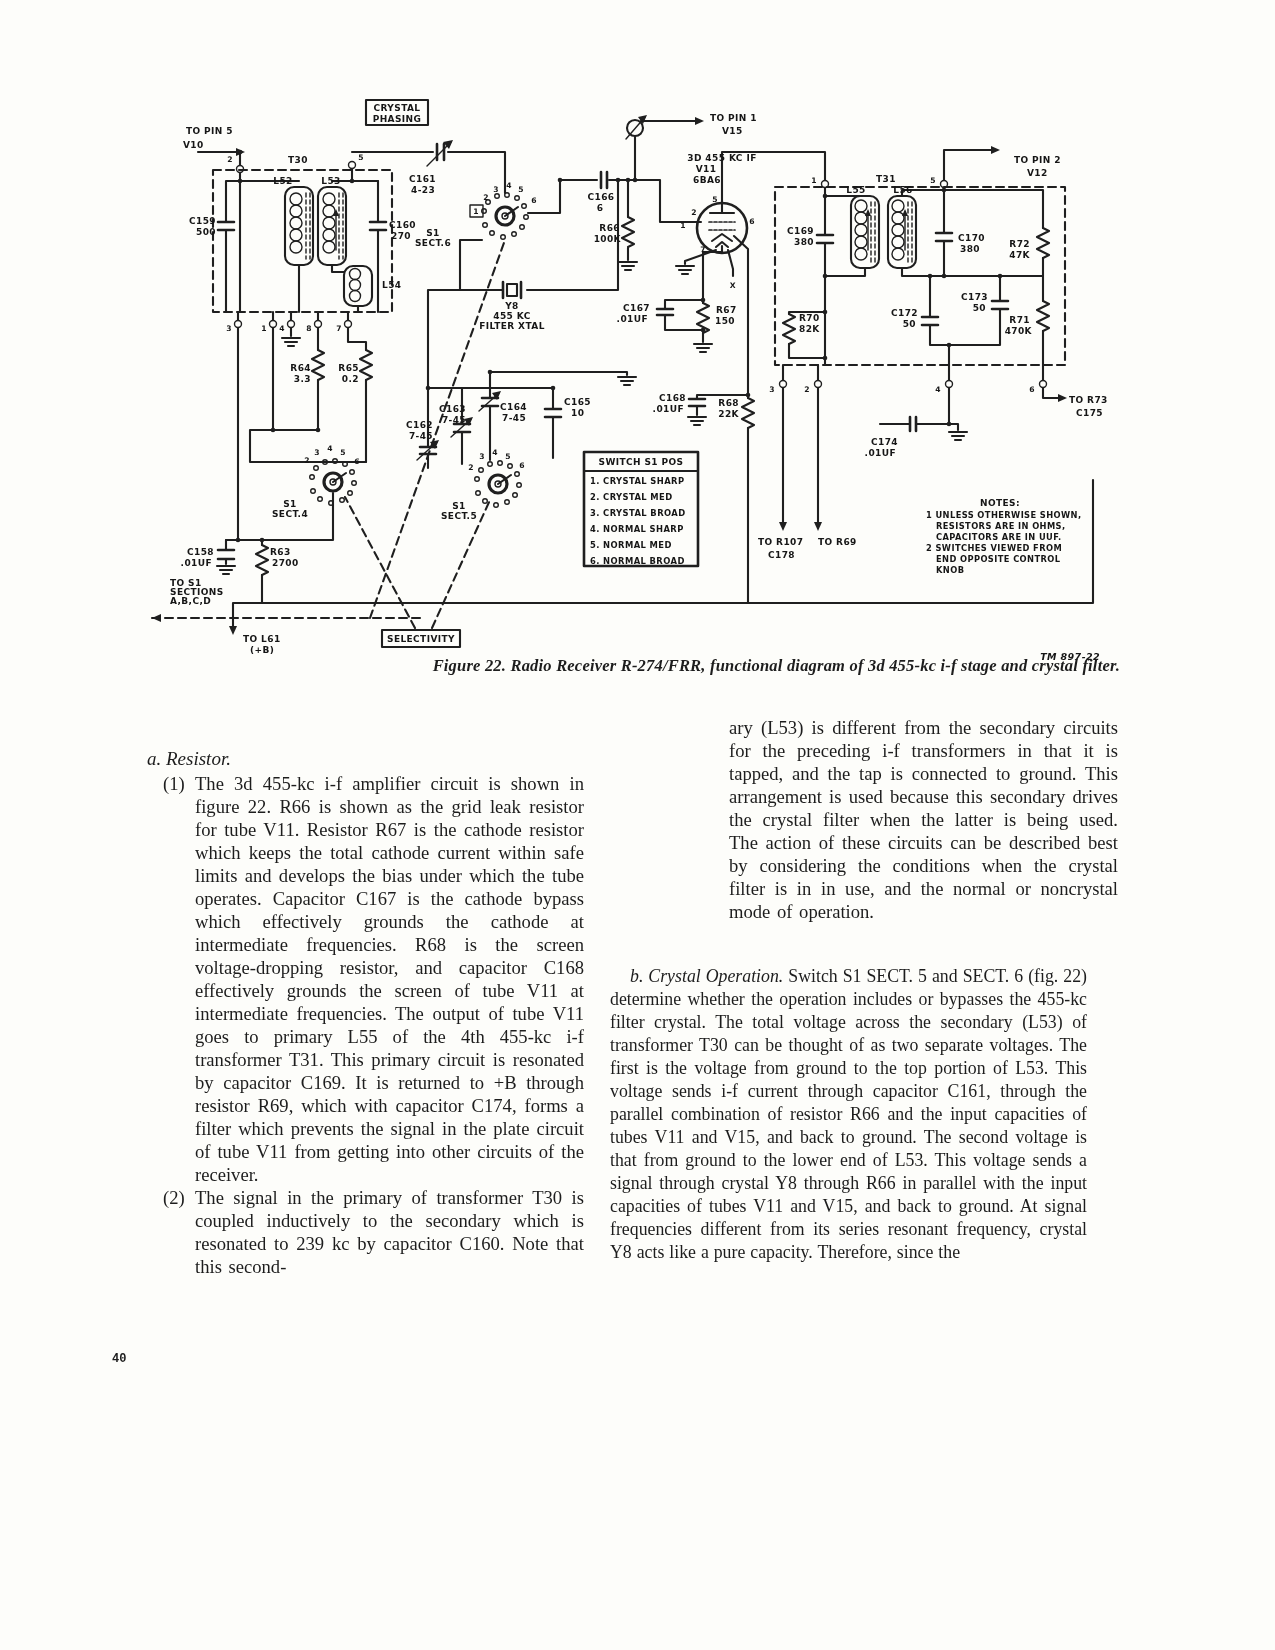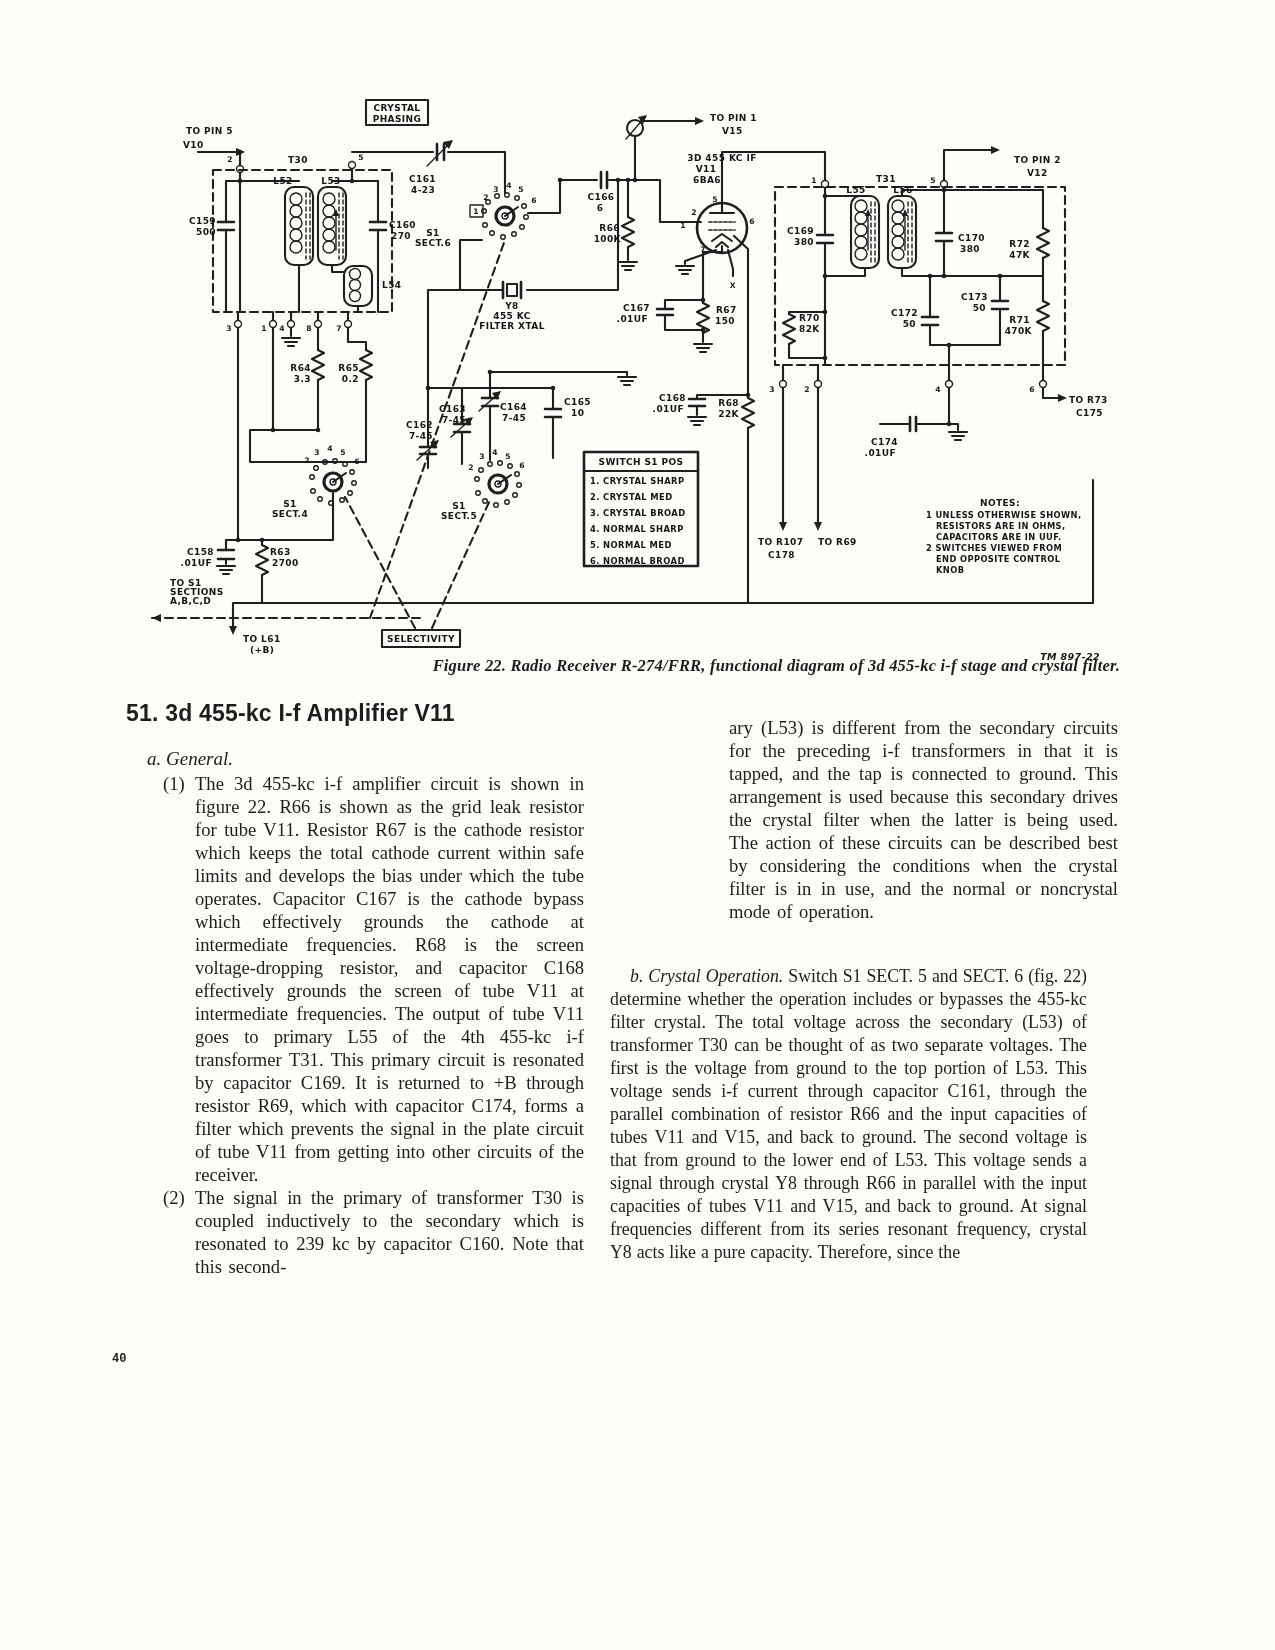--- a/index.html
+++ b/index.html
@@ -440,22 +440,21 @@
     <text class="sl sp am" x="317" y="455">3</text>
     <text class="sl sp am" x="330" y="451">4</text>
     <text class="sl sp am" x="343" y="455">5</text>
     <text class="sl sp am" x="357" y="464">6</text>
     <text class="sl tm ae" x="1100" y="660">TM 897-22</text>
   </g>
 </svg>
 
 <div class="caption">Figure 22.  Radio Receiver R-274/FRR, functional diagram of 3d 455-kc i-f stage and crystal filter.</div>
 
-<div class="heading">51. 3d 455-kc I-f Amplifier V11</div>
-<div class="sub-a">a. General.</div>
+<div class="sub-a">a. Resistor.</div>
 
 <div class="colL">
   <div class="item">
     <span class="inum">(1)</span>
     <div class="itxt">The 3d 455-kc i-f amplifier circuit is shown in figure 22.  R66 is shown as the grid leak resistor for tube V11.  Resistor R67 is the cathode resistor which keeps the total cathode current within safe limits and develops the bias under which the tube operates.  Capacitor C167 is the cathode bypass which effectively grounds the cathode at intermediate frequencies.  R68 is the screen voltage-dropping resistor, and capacitor C168 effectively grounds the screen of tube V11 at intermediate frequencies.  The output of tube V11 goes to primary L55 of the 4th 455-kc i-f transformer T31.  This primary circuit is resonated by capacitor C169.  It is returned to +B through resistor R69, which with capacitor C174, forms a filter which prevents the signal in the plate circuit of tube V11 from getting into other circuits of the receiver.</div>
   </div>
   <div class="item">
     <span class="inum">(2)</span>
     <div class="itxt">The signal in the primary of transformer T30 is coupled inductively to the secondary which is resonated to 239 kc by capacitor C160.  Note that this second-</div>
   </div>

